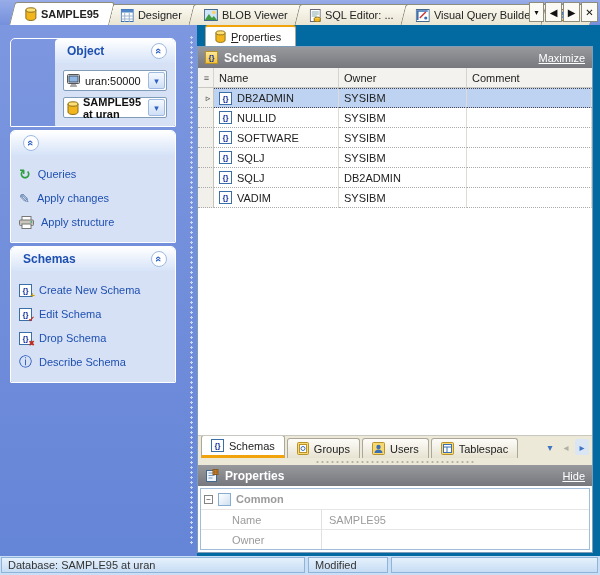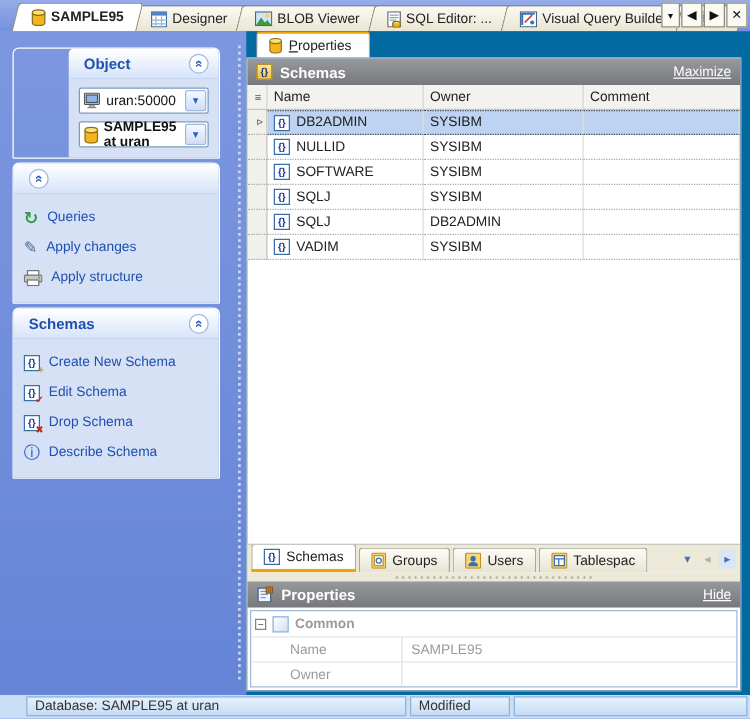--- a/index.html
+++ b/index.html
@@ -114,21 +114,21 @@
   .prow-field { height:20px; border-top:1px solid #e6e6e6; }
   .pf-label { width:121px; flex:none; padding-left:31px; color:#9b9b9b; border-right:1px solid #e0e0e0;
     height:100%; display:flex; align-items:center; }
   .pf-value { flex:1; padding-left:7px; color:#9b9b9b; }
 
   
   #statusbar { position:absolute; left:0; top:556px; width:600px; height:19px; background:#cadef5;
     display:flex; gap:3px; padding:1px 2px 2px 1px; }
   .sb-cell { border:1px solid #8fb4da; background:linear-gradient(#e6f1fc,#c6dcf4);
     display:flex; align-items:center; padding:0 6px; color:#333; }
-  .sb-left { width:304px; flex:none;margin-left:20px; }
+  .sb-left { width:304px; flex:none; }
   .sb-mid { width:80px; flex:none; }
   .sb-right { flex:1; }
 </style>
 </head>
 <body>
 
 <div id="tabbar">
   <div class="doc-tabs">
     <div class="doc-tab active">
       <span class="svgic"><svg width="12" height="14" viewBox="0 0 12 14">

